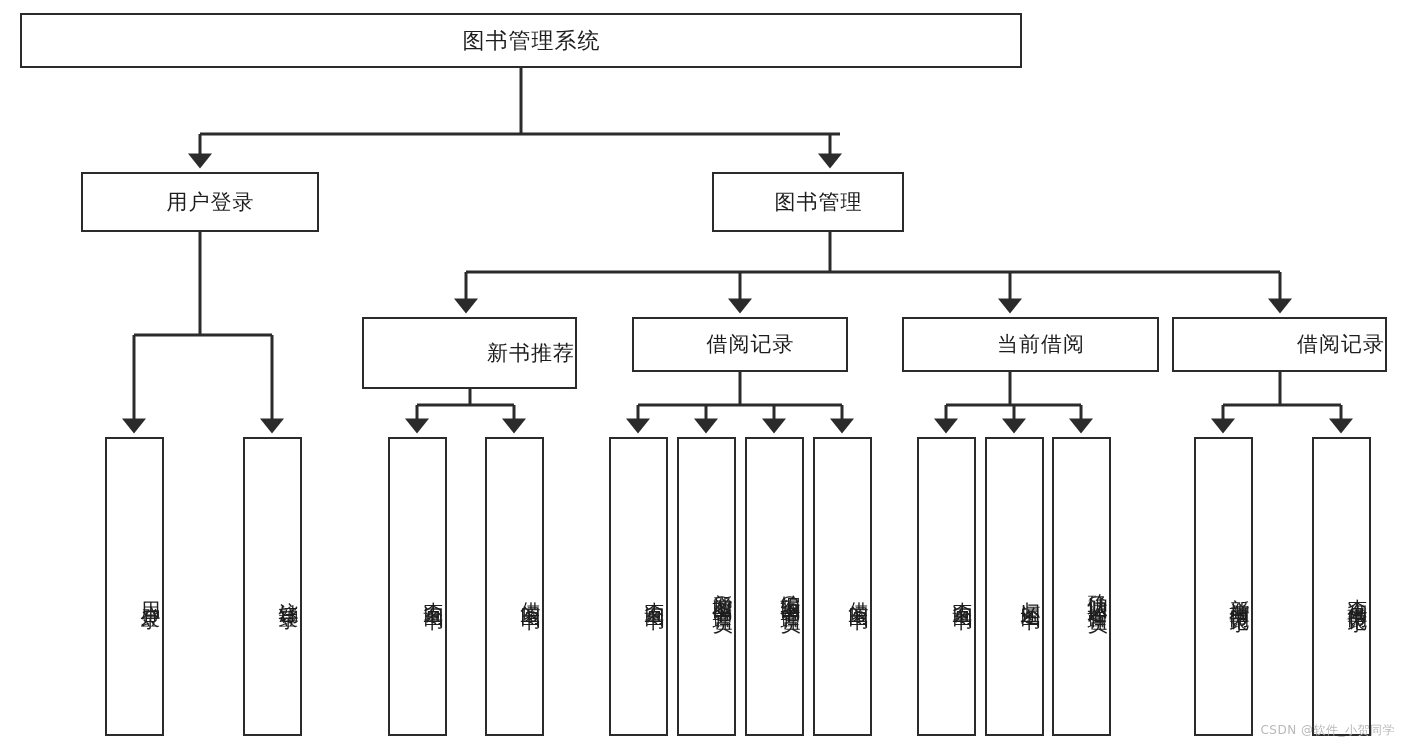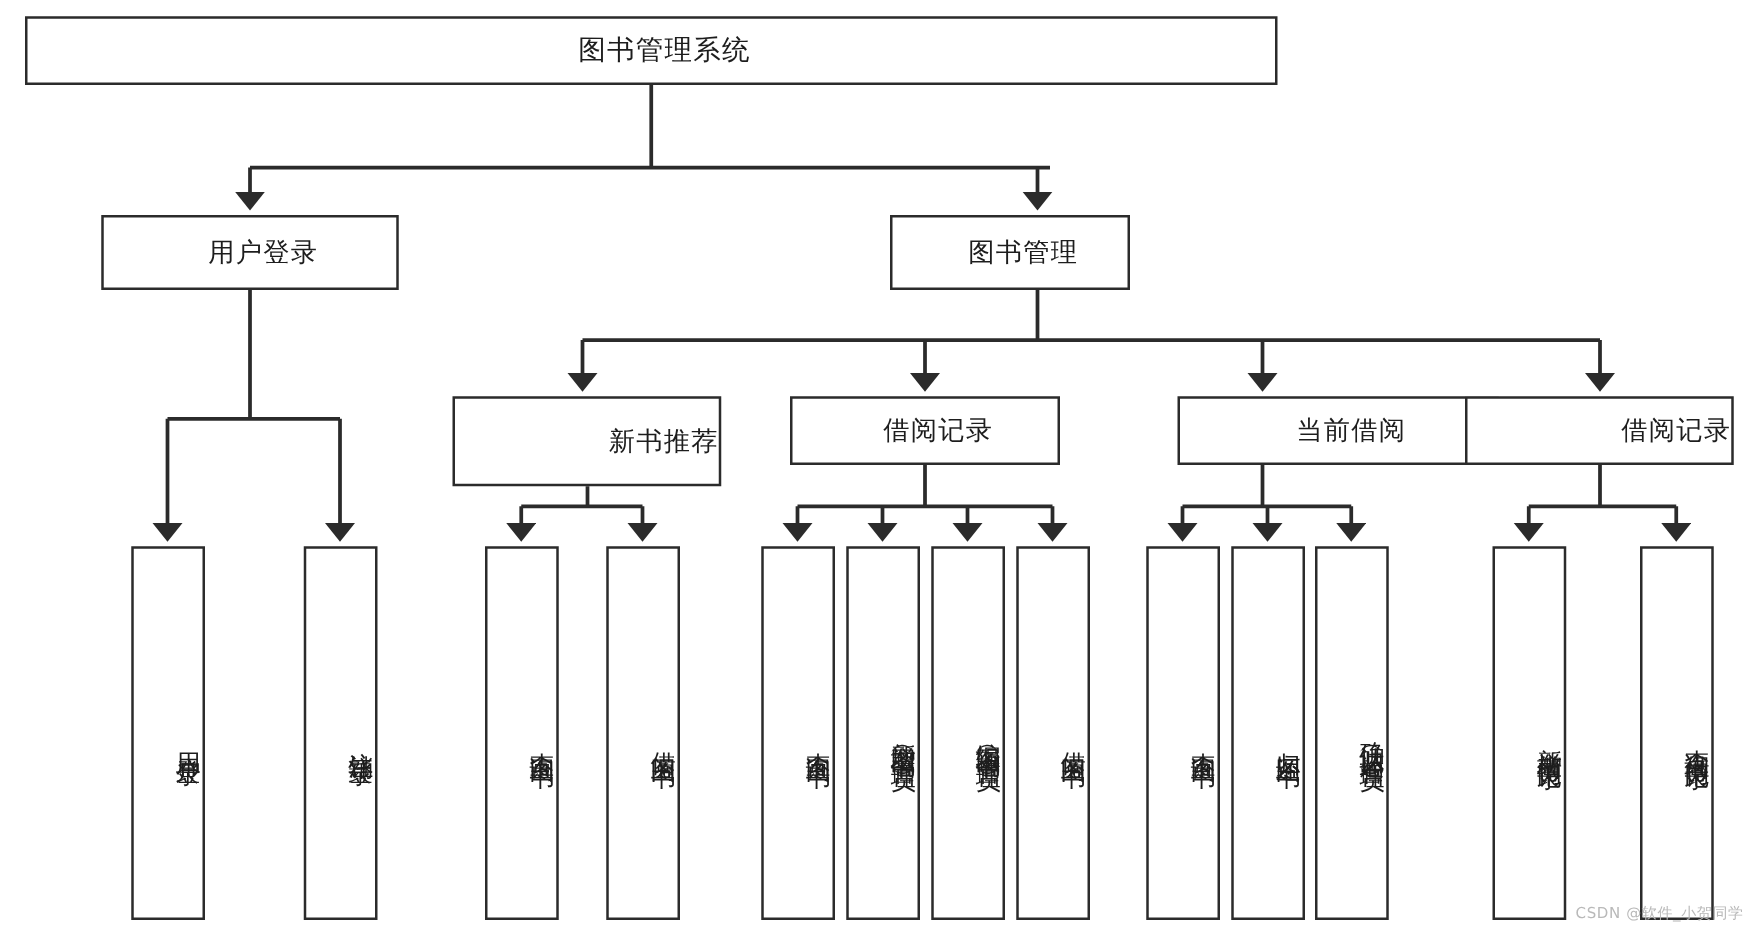--- a/index.html
+++ b/index.html
@@ -114,21 +114,21 @@
   <div class="node h" style="left:712px;top:172px;width:192px;height:60px;">
     <span>图书管理</span>
   </div>
 
   <div class="node h" style="left:362px;top:317px;width:215px;height:72px;justify-content:flex-end;">
     <span>新书推荐</span>
   </div>
   <div class="node h" style="left:632px;top:317px;width:216px;height:55px;">
     <span>借阅记录</span>
   </div>
-  <div class="node h" style="left:902px;top:317px;width:257px;height:55px;margin-left:40px;">
+  <div class="node h" style="left:902px;top:317px;width:257px;height:55px;">
     <span>当前借阅</span>
   </div>
   <div class="node h" style="left:1172px;top:317px;width:215px;height:55px;justify-content:flex-end;">
     <span>借阅记录</span>
   </div>
 
   <div class="node v" style="left:105px;top:437px;width:59px;height:299px;">
     <span>用户登录</span>
   </div>
   <div class="node v" style="left:243px;top:437px;width:59px;height:299px;">

